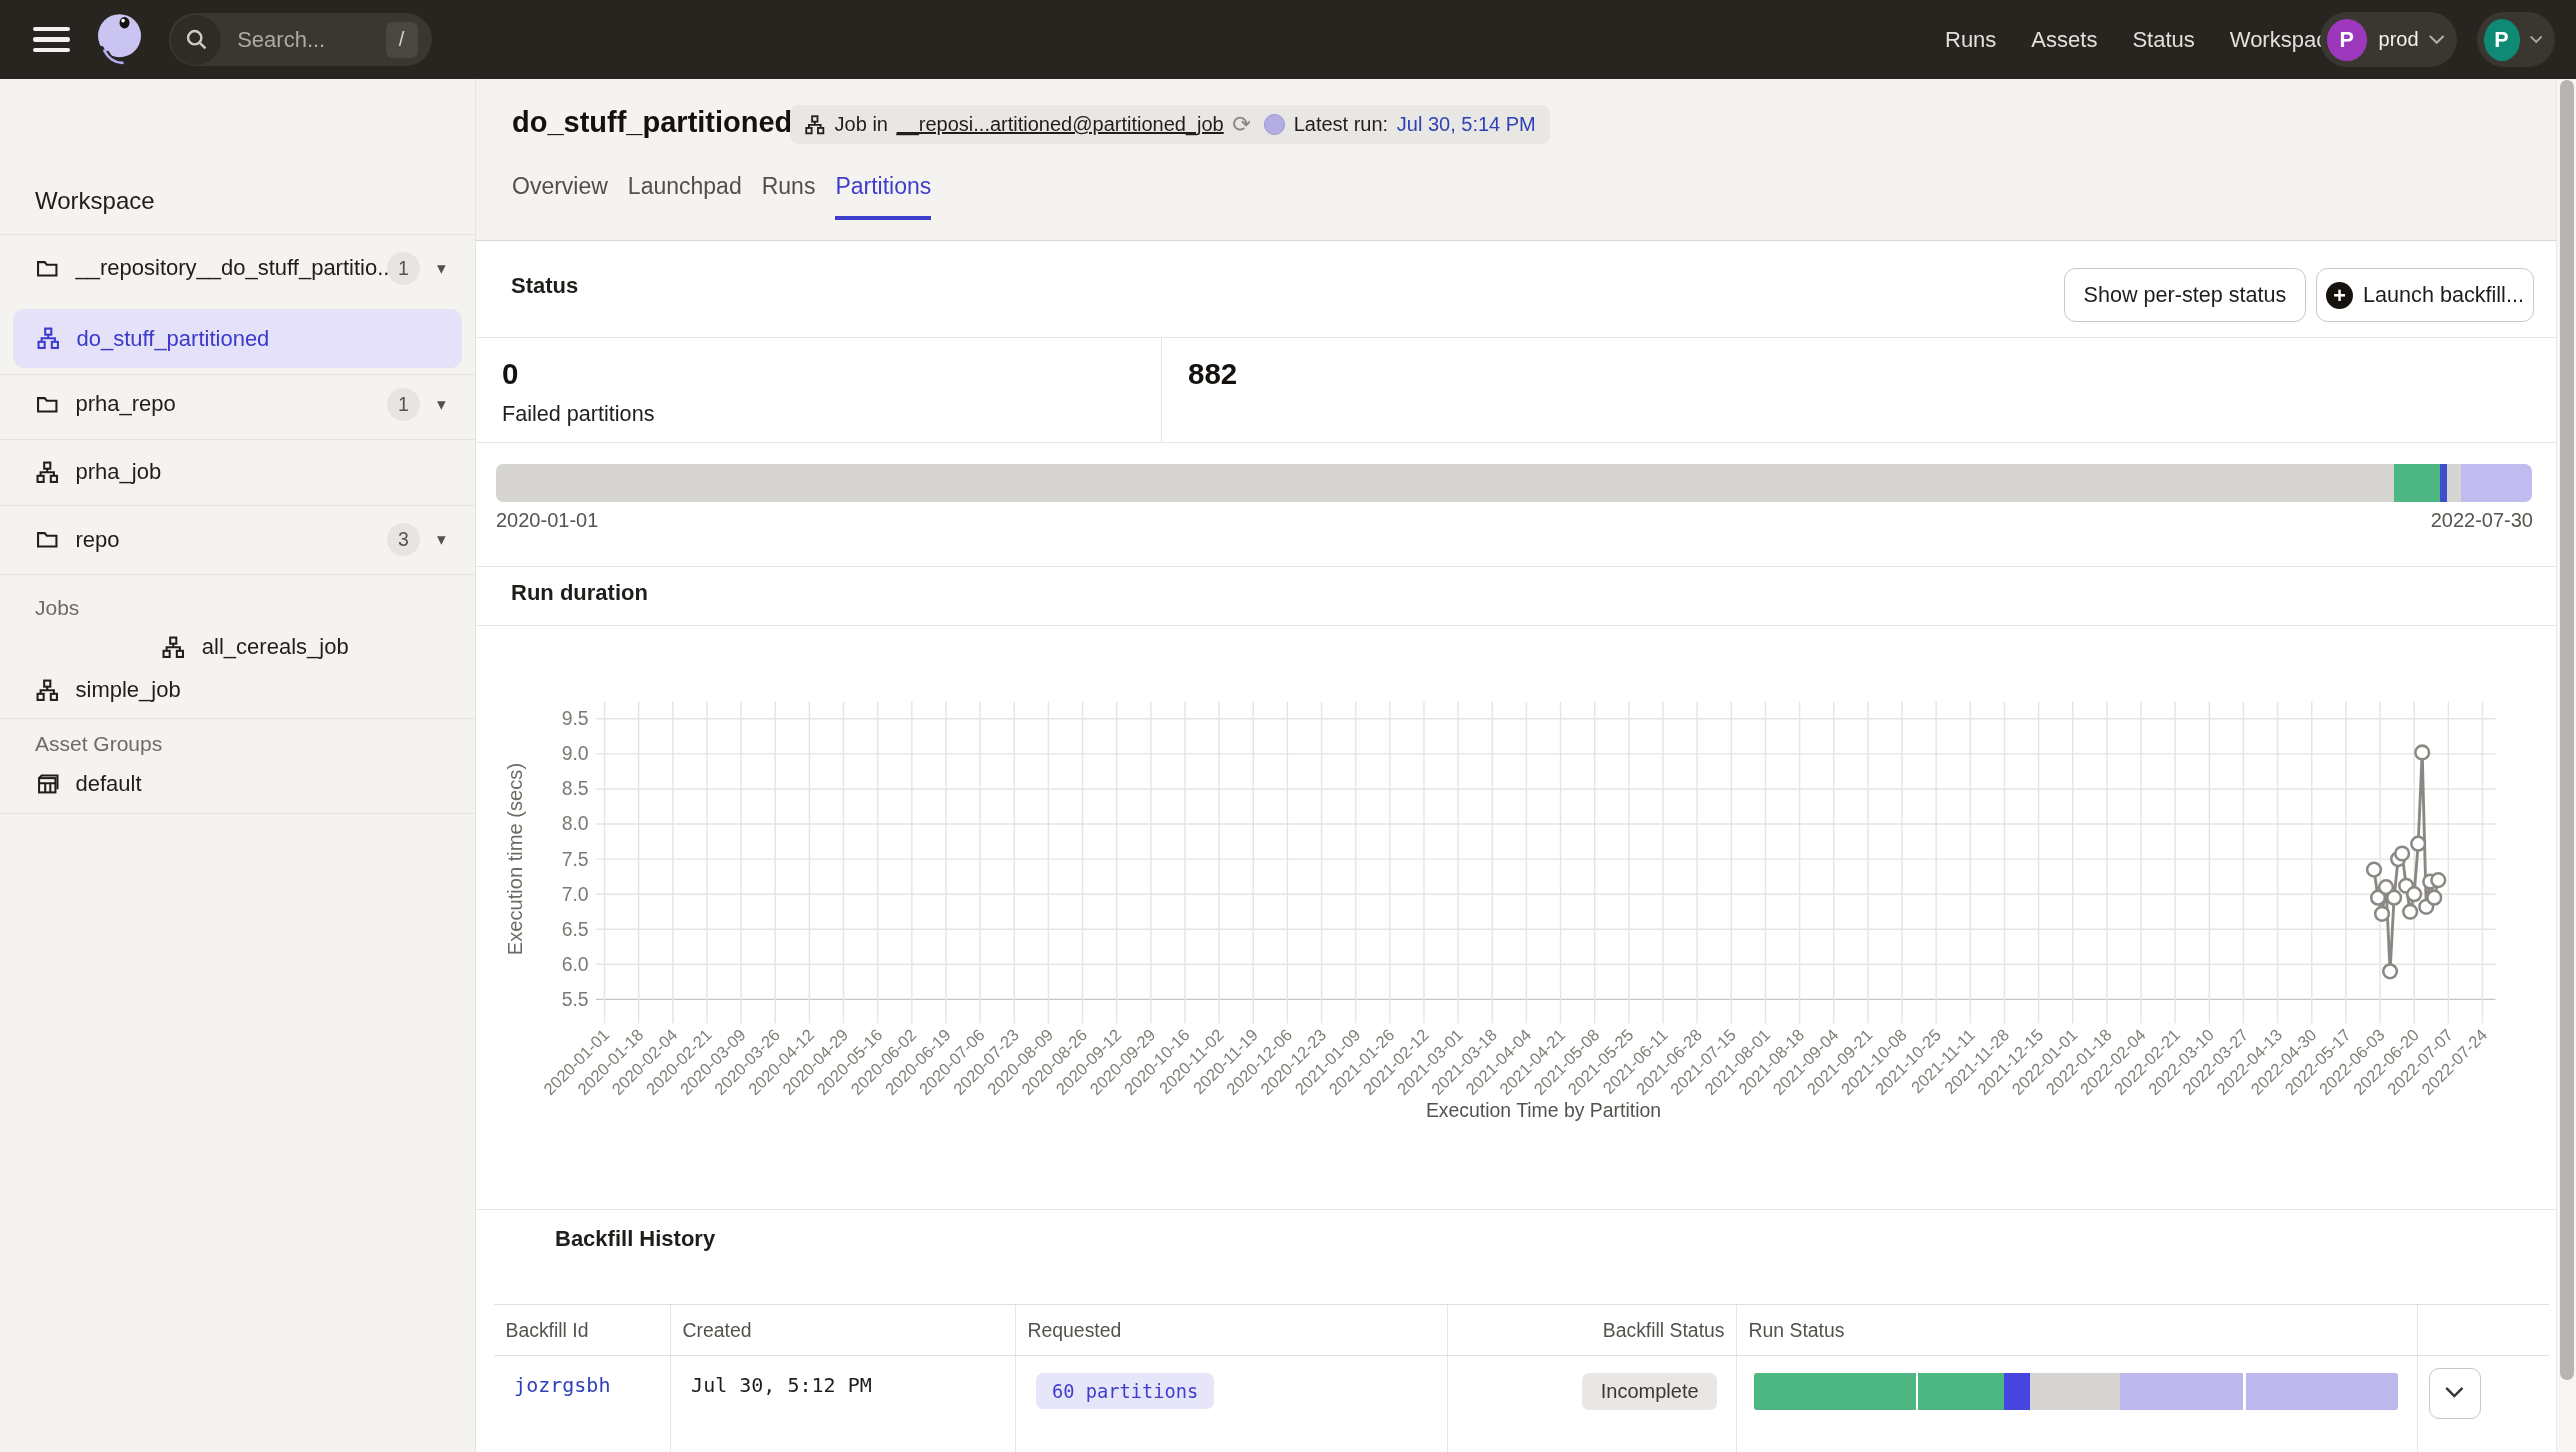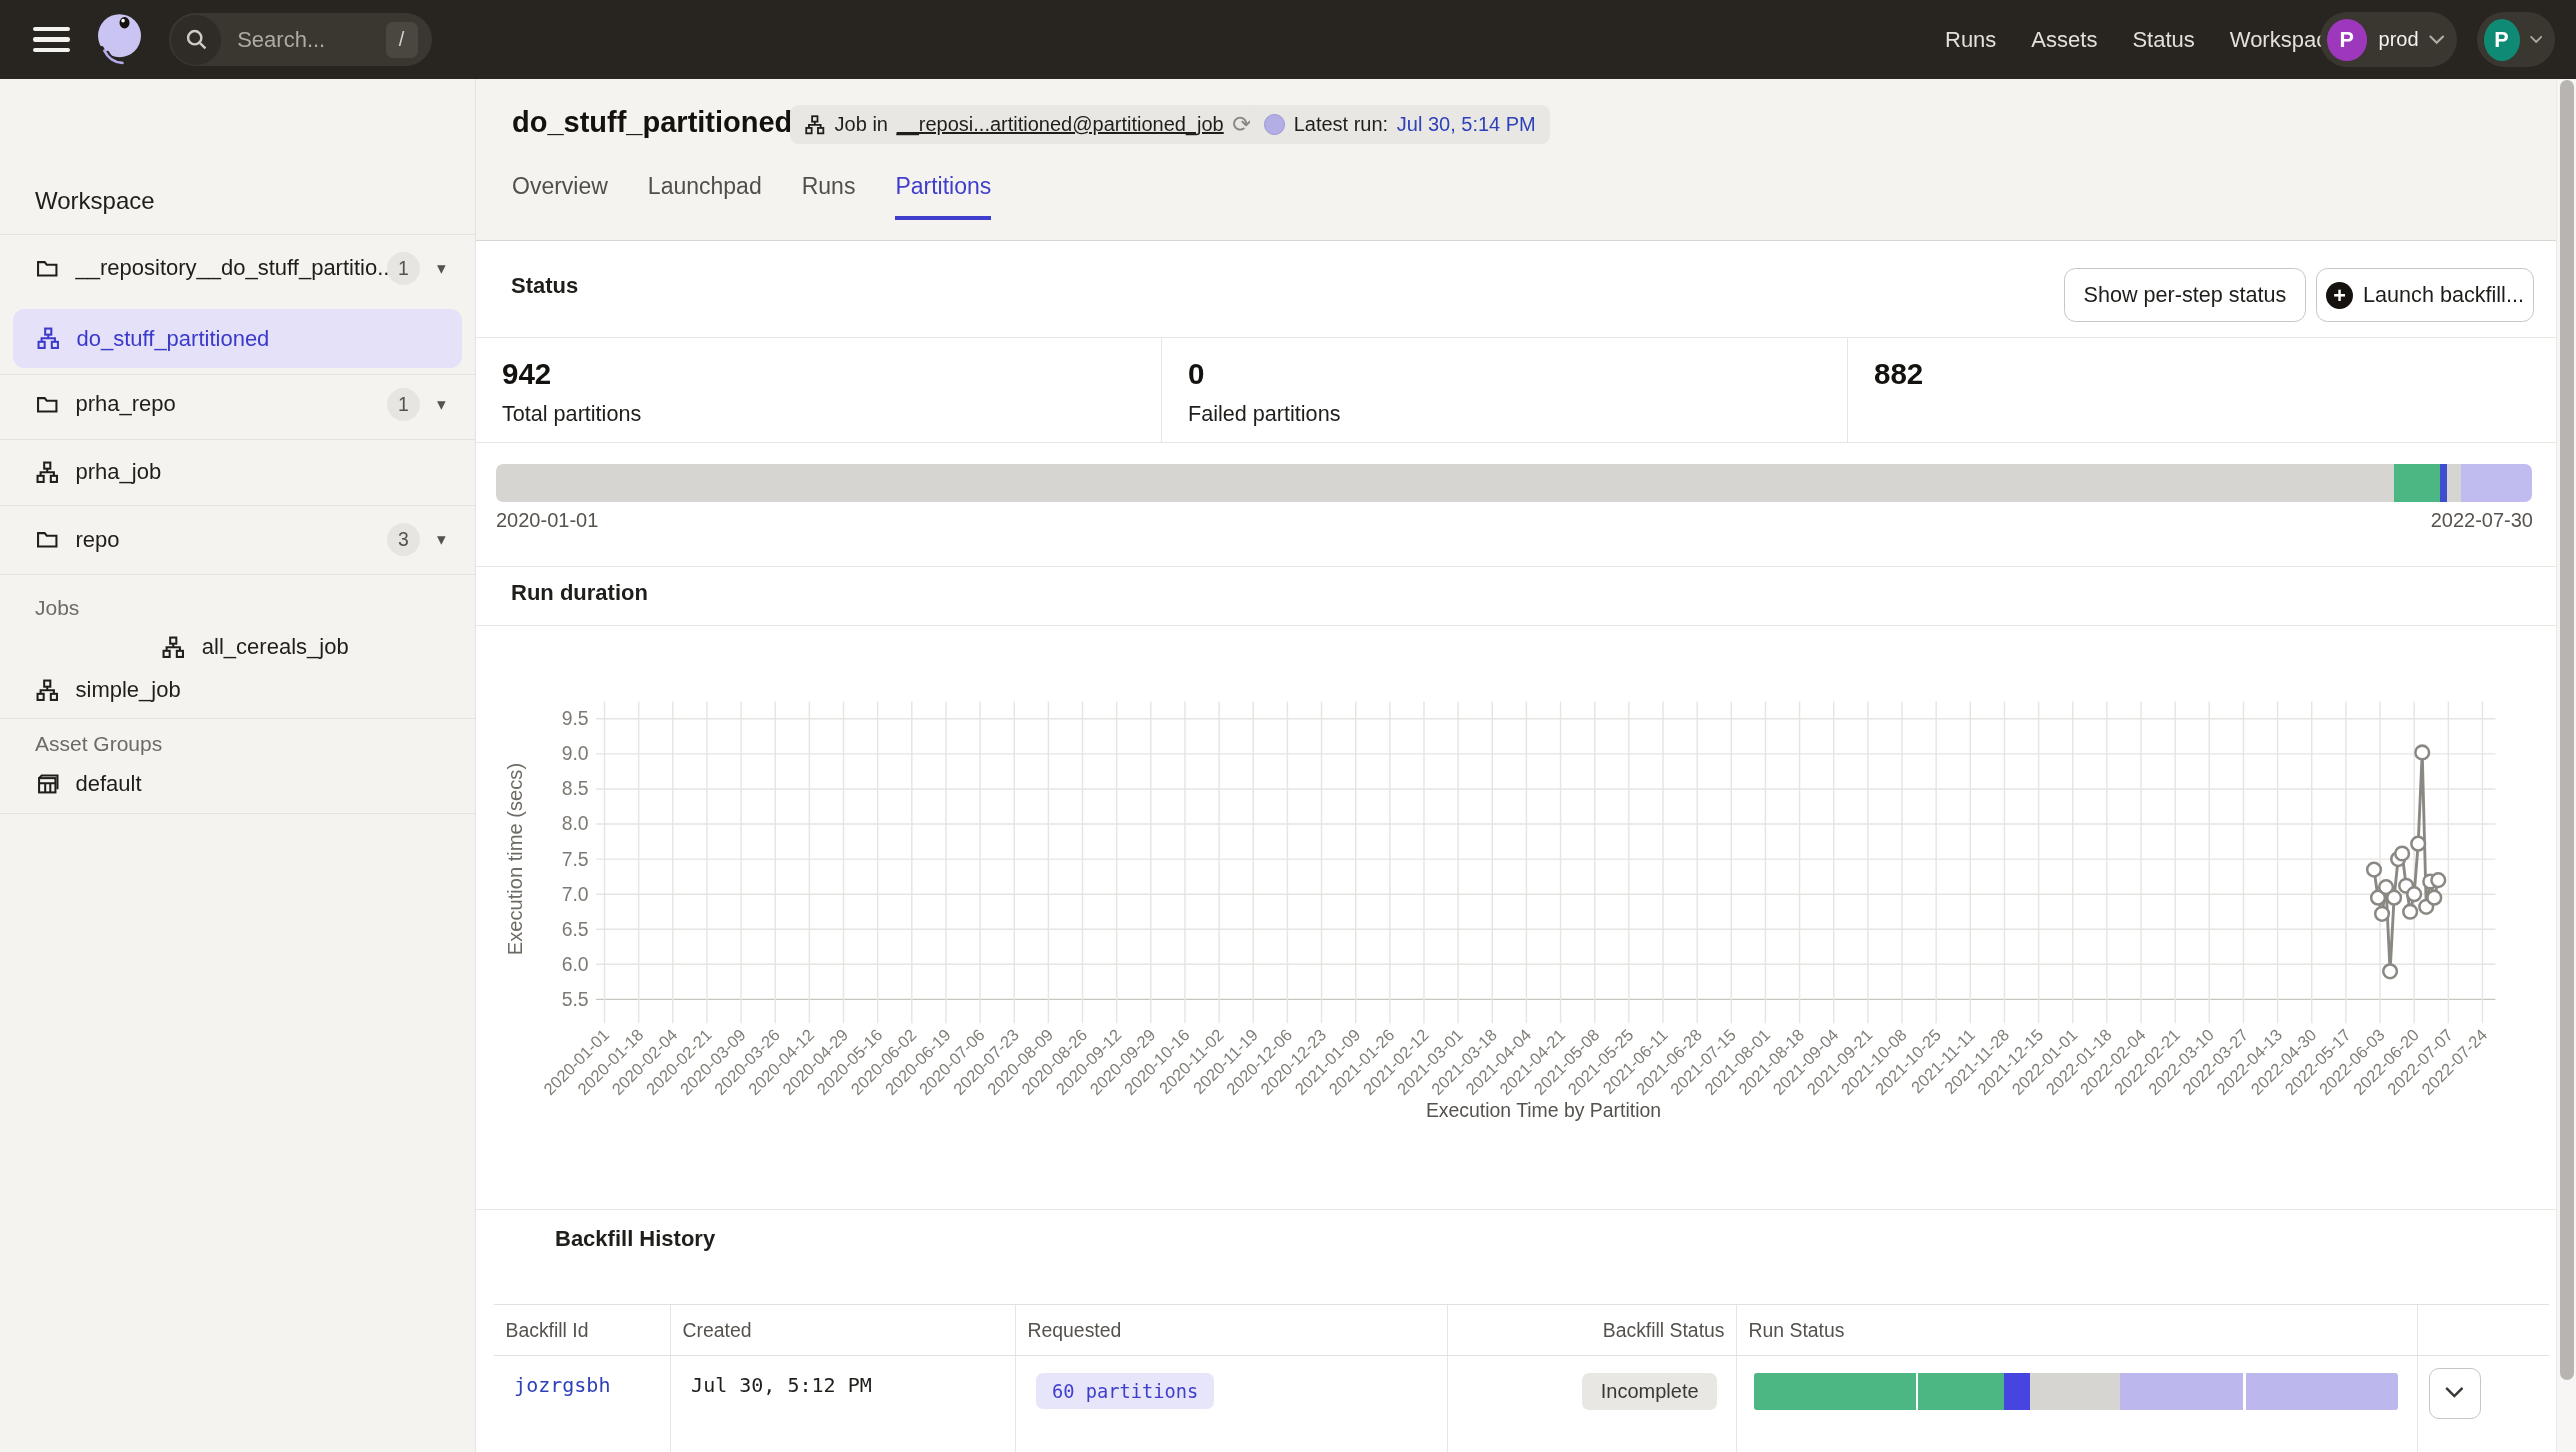--- a/index.html
+++ b/index.html
@@ -38,21 +38,21 @@
   .side-sec-heading{position:absolute;left:35px;font-size:21px;color:#6E6A64;}
   
   #main-header{left:476px;top:79px;width:2100px;height:161px;background:#F5F3F0;border-bottom:0.7px solid #D9D6D2;}
   #page-title{position:absolute;left:36px;top:27px;font-size:29px;font-weight:700;color:#14110E;}
   .hdr-tag{position:absolute;top:26px;height:39px;background:#E9E7E3;border-radius:8.6px;display:flex;align-items:center;
            font-size:20px;color:#201E1B;padding:0 14.4px;gap:8.6px;}
   .hdr-tag .link{text-decoration:underline;cursor:pointer;}
   #latest-run-link{color:#2E41B9;cursor:pointer;}
   #refresh-icon{color:#8A8680;font-size:23px;cursor:pointer;}
   .run-dot{width:18.7px;height:18.7px;border-radius:50%;background:#B3AEE3;border:1.4px solid #9C96D6;}
-  #tabs{position:absolute;left:36px;top:94px;display:flex;gap:40px;}
+  #tabs{position:absolute;left:36px;top:94px;display:flex;gap:20px;}
   .tab{font-size:23px;color:#524E48;font-weight:500;padding-bottom:20px;cursor:pointer;position:relative;}
   .tab.active{color:#3F3ECC;}
   .tab.active::after{content:"";position:absolute;left:0;right:0;bottom:0;height:3.6px;background:#3F3ECC;}
   
   #status-heading{left:511px;top:273px;font-size:22px;font-weight:700;}
   .btn{position:absolute;top:268px;height:52px;border:1.4px solid #C9C6C1;border-radius:11.5px;background:#fff;
        display:flex;align-items:center;justify-content:center;font-size:21.6px;color:#201E1B;gap:10px;cursor:pointer;}
   .plus-circle{width:27px;height:27px;border-radius:50%;background:#16130F;color:#fff;font-size:21.6px;line-height:27px;
                display:flex;align-items:center;justify-content:center;font-weight:700;}
   #stats-row{left:476px;top:337px;width:2100px;height:104px;border-top:0.7px solid #E8E6E2;border-bottom:0.7px solid #E8E6E2;display:flex;}
@@ -269,24 +269,20 @@
 
   <div id="status-heading" class="abs">Status</div>
   <div class="btn" style="left:2064px;width:240px;">
     <span>Show per-step status</span>
   </div>
   <div class="btn" style="left:2316px;width:216px;">
     <span class="plus-circle">+</span>
     <span>Launch backfill...</span>
   </div>
   <div id="stats-row" class="abs">
-      <div class="stat-cell">
-        <div class="stat-value">942</div>
-        <div class="stat-label">Total partitions</div>
-      </div>
       <div class="stat-cell">
         <div class="stat-value">0</div>
         <div class="stat-label">Failed partitions</div>
       </div>
       <div class="stat-cell">
         <div class="stat-value">882</div>
       </div>
     </div>
   <div id="partition-bar" class="abs seg-bar">
       <div style="width: 93.2%; background: rgb(215, 213, 210); flex: 0 0 93.2%;"></div>

